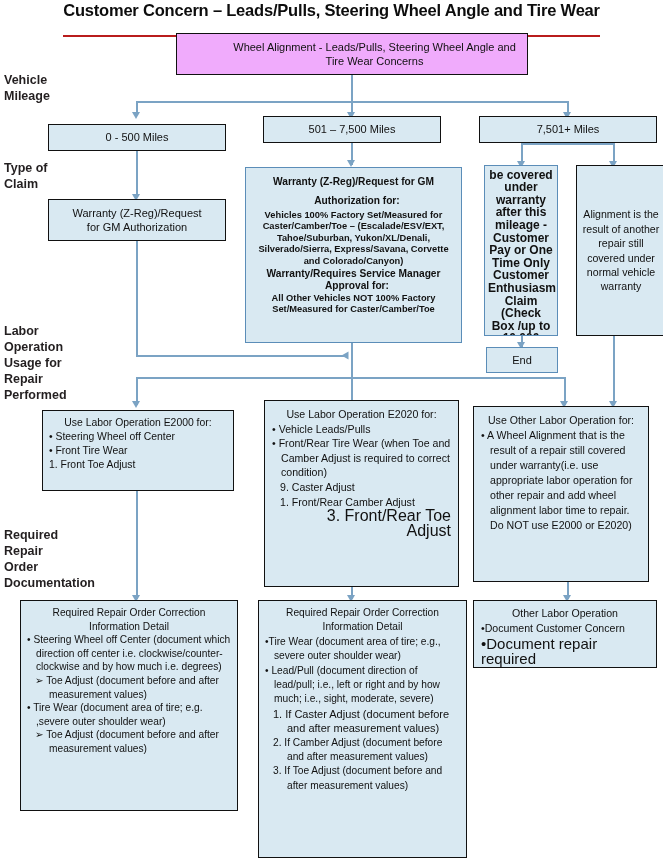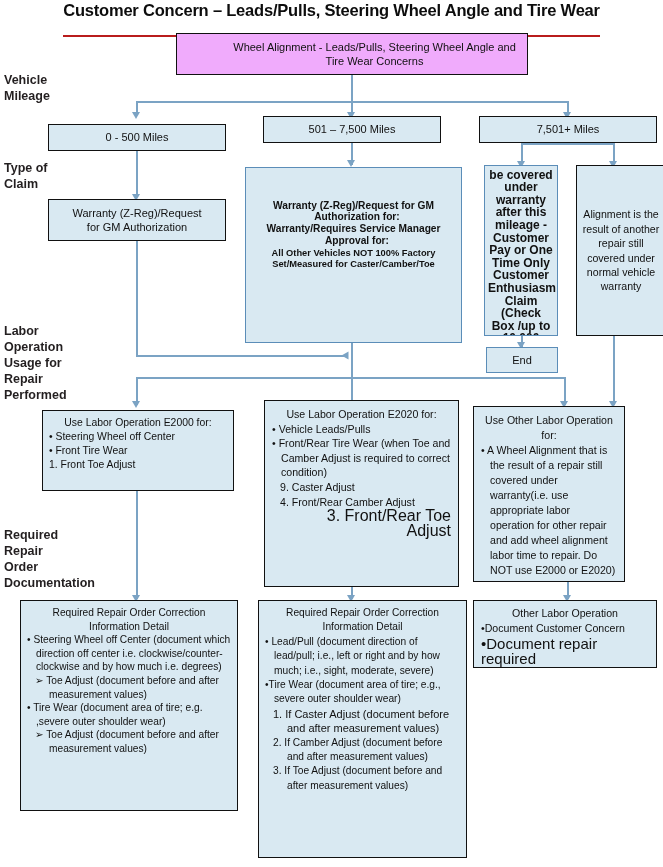--- a/index.html
+++ b/index.html
@@ -150,21 +150,22 @@
   <div class="node" style="left:479px;top:116px;width:178px;height:27px;display:flex;align-items:center;justify-content:center;">
     <span class="ctr" style="font-size:11px;">7,501+ Miles</span>
   </div>
 
   <div class="node" style="left:48px;top:199px;width:178px;height:42px;display:flex;flex-direction:column;align-items:center;justify-content:center;">
     <span class="ctr" style="font-size:11px;line-height:14px;">Warranty (Z-Reg)/Request</span>
     <span class="ctr" style="font-size:11px;line-height:14px;">for GM  Authorization</span>
   </div>
 
   <div class="node soft" style="left:245px;top:167px;width:217px;height:176px;padding:4px 5px;">
-    <div class="ctr b" style="font-size:10.2px;line-height:11px;padding-left:7px;text-indent:-7px;margin-top:28px;">Warranty (Z-Reg)/Request for GM Authorization for:</div>
+    <div class="ctr b" style="font-size:10.2px;line-height:19px;padding-left:7px;text-indent:-7px;">Warranty (Z-Reg)/Request for GM Authorization for:</div>
+    <div class="ctr" style="font-size:9.3px;line-height:11.4px;font-weight:bold;">Vehicles 100% Factory Set/Measured for Caster/Camber/Toe – (Escalade/ESV/EXT, Tahoe/Suburban, Yukon/XL/Denali, Silverado/Sierra, Express/Savana,  Corvette and Colorado/Canyon)</div>
     <div class="ctr b" style="font-size:10.2px;line-height:12.4px;padding-left:7px;text-indent:-7px;margin-top:1px;">Warranty/Requires Service Manager Approval for:</div>
     <div class="ctr" style="font-size:9.3px;line-height:11.4px;font-weight:bold;">All Other Vehicles NOT 100% Factory Set/Measured for Caster/Camber/Toe</div>
   </div>
 
   <div class="node soft" style="left:484px;top:165px;width:74px;height:171px;display:flex;align-items:center;">
     <div class="ctr" style="font-size:12px;line-height:12.6px;font-weight:bold;width:100%;">Alignment should not be covered under warranty after this mileage - Customer Pay or  One Time Only Customer Enthusiasm Claim (Check Box /up to 10,000 miles)</div>
   </div>
 
   <div class="node" style="left:576px;top:165px;width:90px;height:171px;display:flex;align-items:center;">
     <div class="ctr" style="font-size:10.6px;line-height:14.4px;width:100%;">Alignment is the result of another repair still covered under normal vehicle warranty</div>
@@ -179,43 +180,43 @@
     <div class="lft row ind1" style="font-size:10.4px;line-height:14px;">•  Steering Wheel off Center</div>
     <div class="lft row ind1" style="font-size:10.4px;line-height:14px;">•  Front Tire Wear</div>
     <div class="lft row ind1" style="font-size:10.4px;line-height:14px;">1.    Front Toe Adjust</div>
   </div>
 
   <div class="node" style="left:264px;top:400px;width:195px;height:187px;padding:6px 7px;">
     <div class="ctr" style="font-size:10.6px;line-height:14.6px;">Use Labor Operation E2020 for:</div>
     <div class="lft row ind1" style="font-size:10.6px;line-height:14.6px;">•  Vehicle Leads/Pulls</div>
     <div class="lft row ind1" style="font-size:10.6px;line-height:14.6px;">•  Front/Rear Tire Wear (when Toe and Camber Adjust is required to correct condition)</div>
     <div class="lft row ind2" style="font-size:10.6px;line-height:14.6px;">9.    Caster Adjust</div>
-    <div class="lft row ind2" style="font-size:10.6px;line-height:14.6px;">4.    Front/Rear Camber Adjust</div>
+    <div class="lft row ind2" style="font-size:10.6px;line-height:14.6px;">1.    Front/Rear Camber Adjust</div>
     <div class="lft row ind2" style="font-size:16px;line-height:14.6px;text-align:right;">3.    Front/Rear Toe Adjust</div>
   </div>
 
-  <div class="node" style="left:473px;top:406px;width:152px;height:176px;padding:6px 7px;">
+  <div class="node" style="left:473px;top:406px;width:176px;height:176px;padding:6px 7px;">
     <div class="ctr" style="font-size:10.6px;line-height:15px;">Use Other Labor Operation for:</div>
     <div class="lft row ind1" style="font-size:10.6px;line-height:15px;">• A Wheel Alignment that is the result of a repair still covered under warranty(i.e. use appropriate labor operation for other repair and add wheel alignment labor time to repair. Do NOT use E2000 or E2020)</div>
   </div>
 
   <div class="node" style="left:20px;top:600px;width:218px;height:211px;padding:5px 6px;">
     <div class="ctr" style="font-size:10.2px;line-height:13.6px;">Required Repair Order Correction</div>
     <div class="ctr" style="font-size:10.2px;line-height:13.6px;">Information Detail</div>
     <div class="lft row ind1" style="font-size:10.2px;line-height:13.6px;">•   Steering Wheel off Center (document which direction off center i.e. clockwise/counter-clockwise and by how much i.e. degrees)</div>
     <div class="lft row ind2" style="font-size:10.2px;line-height:13.6px;">➢    Toe Adjust (document before and after measurement values)</div>
     <div class="lft row ind1" style="font-size:10.2px;line-height:13.6px;">• Tire Wear (document area of tire; e.g. ,severe outer shoulder wear)</div>
     <div class="lft row ind2" style="font-size:10.2px;line-height:13.6px;">➢    Toe Adjust (document before and after measurement values)</div>
   </div>
 
   <div class="node" style="left:258px;top:600px;width:209px;height:258px;padding:5px 6px;">
     <div class="ctr" style="font-size:10.2px;line-height:14.4px;">Required Repair Order Correction</div>
     <div class="ctr" style="font-size:10.2px;line-height:14.4px;">Information Detail</div>
+    <div class="lft row ind1" style="font-size:10.2px;line-height:14.4px;">•Tire Wear (document area of tire; e.g., severe outer shoulder wear)</div>
     <div class="lft row ind1" style="font-size:10.2px;line-height:14.4px;">• Lead/Pull (document direction of lead/pull; i.e., left or right and by how much; i.e., sight, moderate, severe)</div>
-    <div class="lft row ind1" style="font-size:10.2px;line-height:14.4px;">•Tire Wear (document area of tire; e.g., severe outer shoulder wear)</div>
     <div class="lft row ind2" style="font-size:11px;line-height:14.4px;">1.     If Caster Adjust (document before and after measurement values)</div>
     <div class="lft row ind2" style="font-size:10.2px;line-height:14.4px;">2.     If Camber Adjust (document before and after measurement values)</div>
     <div class="lft row ind2" style="font-size:10.2px;line-height:14.4px;">3.     If Toe Adjust (document before and after measurement values)</div>
   </div>
 
   <div class="node" style="left:473px;top:600px;width:184px;height:68px;padding:5px 7px;">
     <div class="ctr" style="font-size:10.6px;line-height:15px;">Other Labor Operation</div>
     <div class="lft row" style="font-size:10.6px;line-height:15px;">•Document Customer Concern</div>
     <div class="lft row" style="font-size:15px;line-height:15px;">•Document repair required</div>
   </div>

